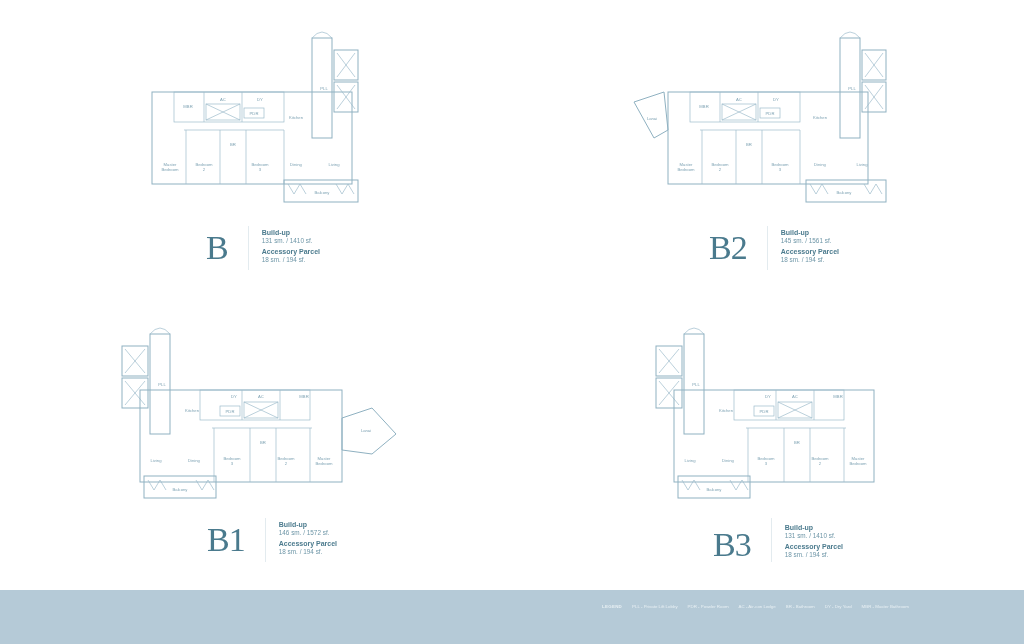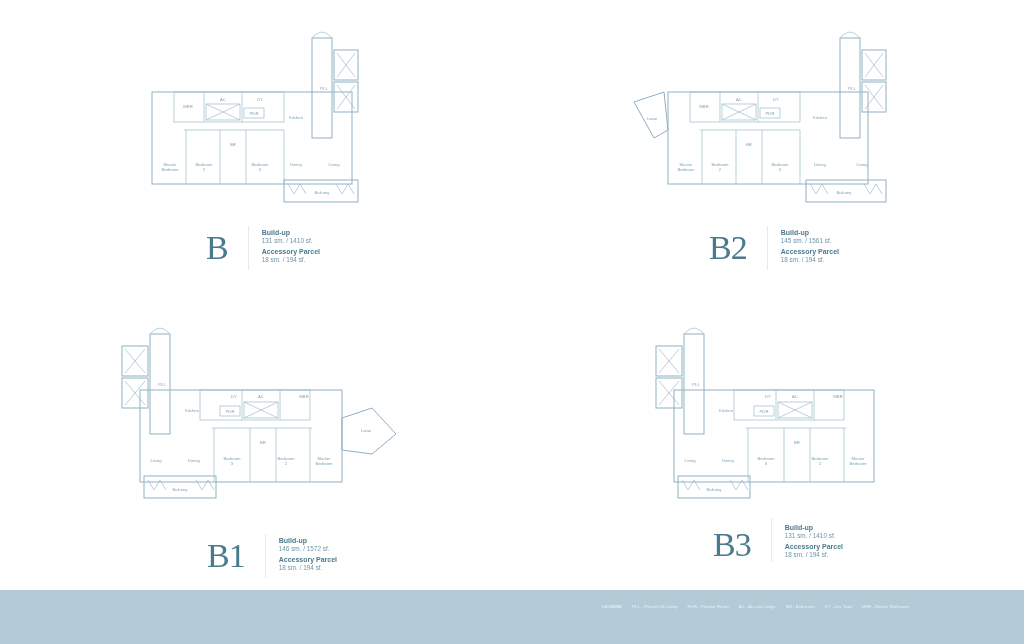--- a/index.html
+++ b/index.html
@@ -196,21 +196,21 @@
     <text class="lbl" x="116" y="139">3</text>
     <text class="lbl" x="147" y="118">BR</text>
     <text class="lbl" x="170" y="134">Bedroom</text>
     <text class="lbl" x="170" y="139">2</text>
     <text class="lbl" x="208" y="134">Master</text>
     <text class="lbl" x="208" y="139">Bedroom</text>
     <text class="lbl" x="64" y="165">Balcony</text>
   </svg>
 </div>
 
-<div class="info" style="left:207px; top:518px;margin-top:16px;">
+<div class="info" style="left:207px; top:518px;">
   <div class="letter">B1</div>
   <div class="divider"></div>
   <div class="specs">
     <div class="spec-title">Build-up</div>
     <div class="spec-val">146 sm. / 1572 sf.</div>
     <div class="spec-title">Accessory Parcel</div>
     <div class="spec-val">18 sm. / 194 sf.</div>
   </div>
 </div>
 

